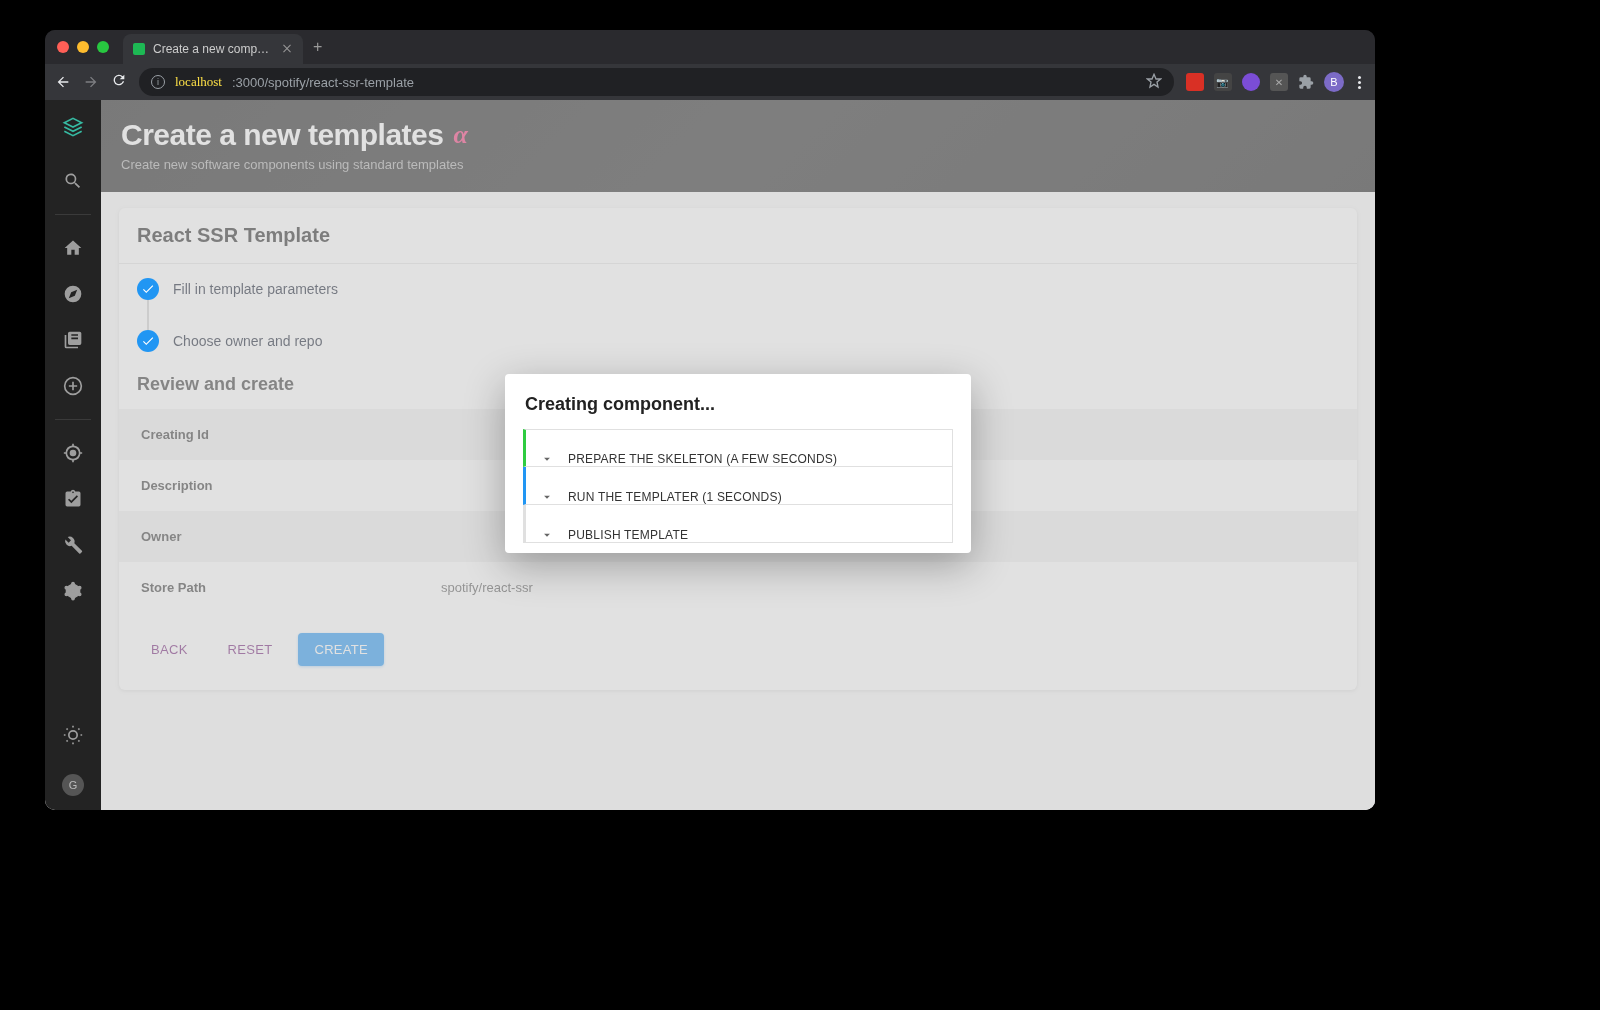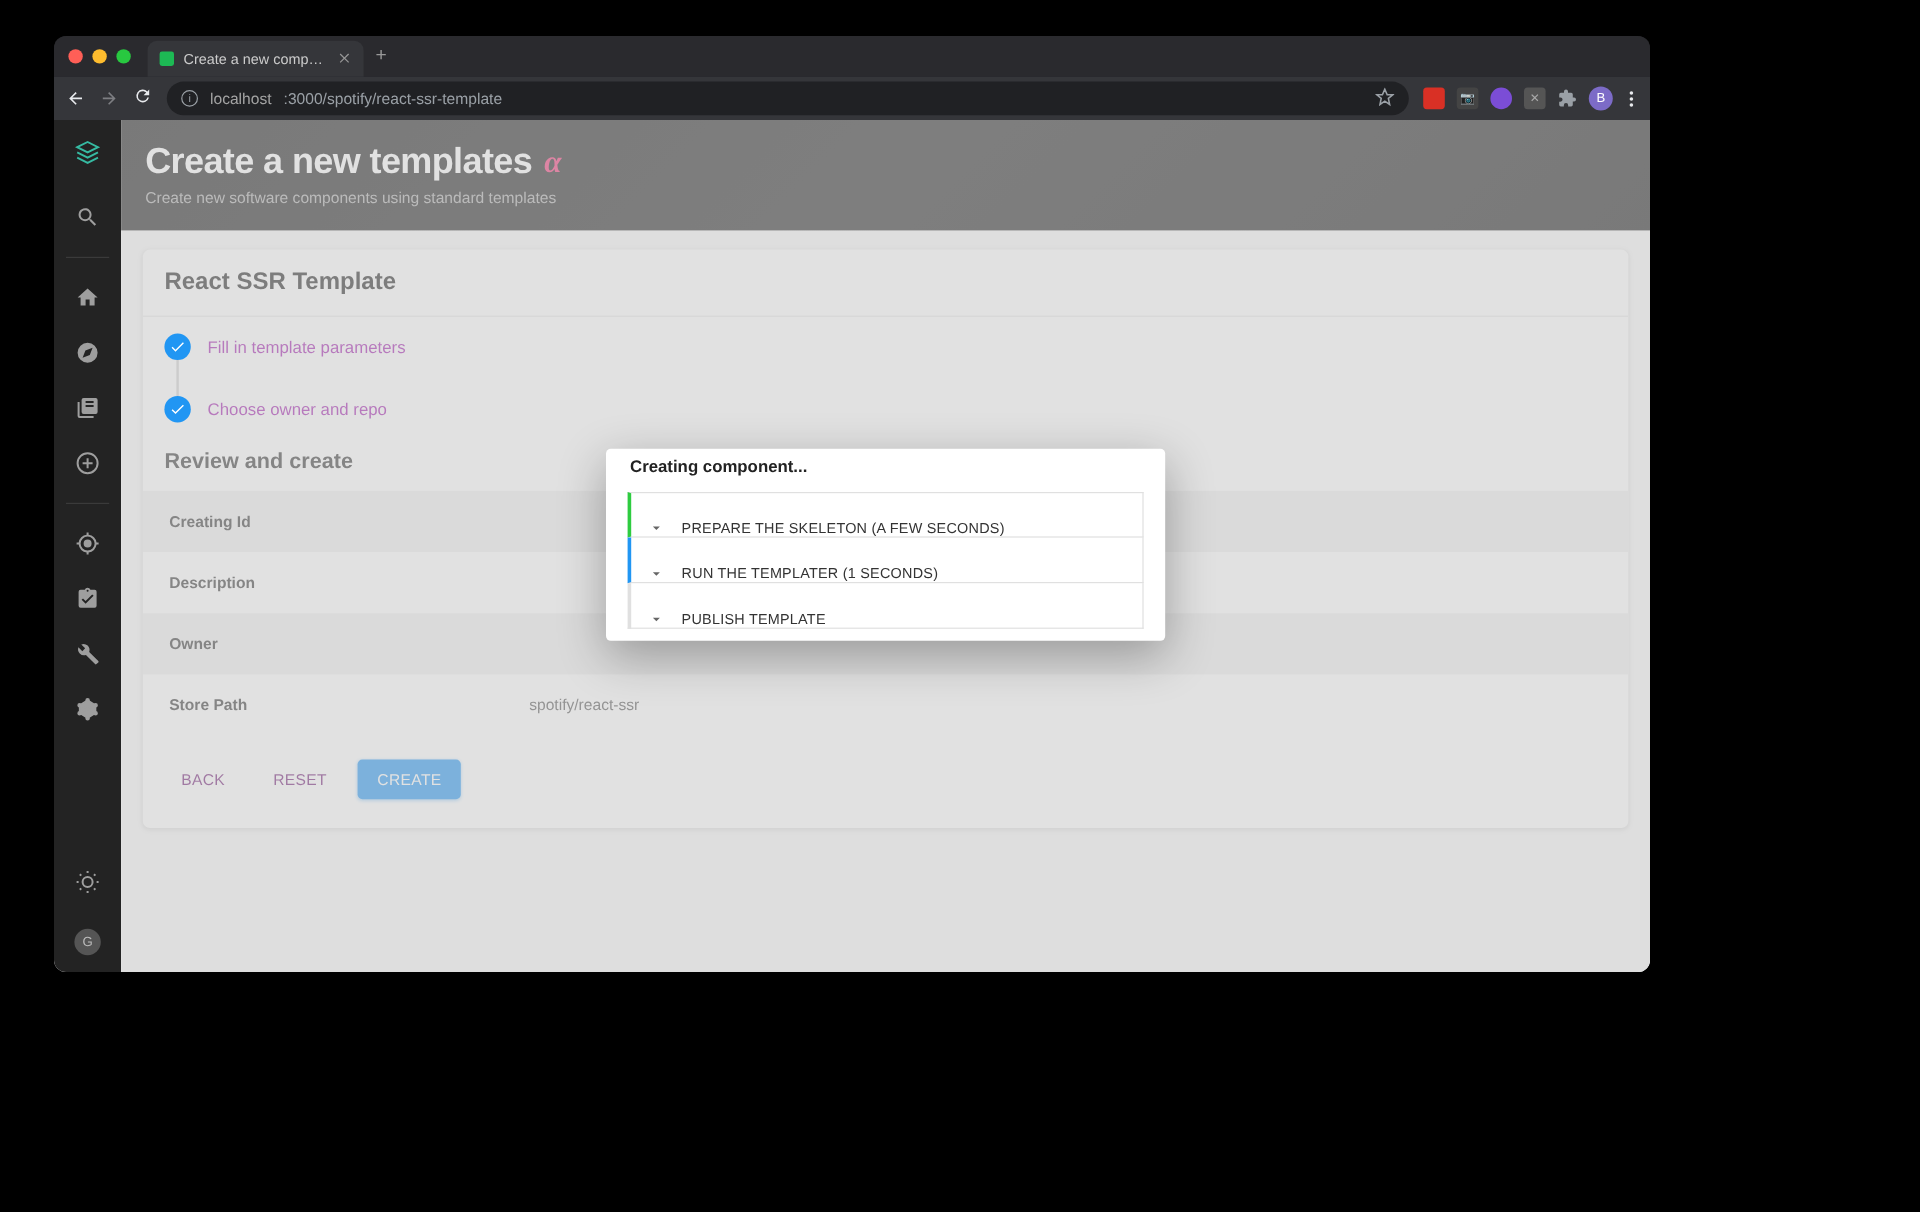--- a/index.html
+++ b/index.html
@@ -58,21 +58,21 @@
 .reload svg { width:16px; height:16px; fill:#e8eaed; }
 .addr {
   flex: 1; height: 28px;
   background: #202124;
   border-radius: 14px;
   display: flex; align-items: center;
   padding: 0 12px; gap: 10px;
   color: #9aa0a6; font-size: 13px;
 }
 .addr .info-icon { width:14px; height:14px; border:1px solid #9aa0a6; border-radius:50%; display:flex; align-items:center; justify-content:center; font-size:9px; }
-.addr .url-host { color:#a3a3a3; }
+.addr .url-host { color:#fde047;font-family:Liberation Serif, serif; }
 .addr .url-path { color:#9aa0a6; }
 .addr .star { margin-left: auto; }
 .toolbar-right { display:flex; align-items:center; gap:10px; }
 .ext { width:18px; height:18px; border-radius:3px; display:flex; align-items:center; justify-content:center; font-size:10px; }
 .ext.red { background:#d93025; }
 .ext.dark { background:#444; color:#fff; }
 .ext.purple { background:#7b4dd6; border-radius:50%; }
 .ext.blue { background:#555; color:#aaa; }
 .profile { width:20px; height:20px; border-radius:50%; background:#7c6bc7; color:#fff; font-size:11px; display:flex; align-items:center; justify-content:center; }
 .menu-dots { display:flex; flex-direction:column; gap:2px; padding:0 4px; }
@@ -119,21 +119,21 @@
   background: #fff;
   border-radius: 6px;
   box-shadow: 0 1px 4px rgba(0,0,0,0.12);
   overflow: hidden;
 }
 .card-header { padding: 16px 18px; }
 .card-header h2 { font-size: 20px; font-weight: 700; color: #222; }
 .card-header-divider { height:1px; background:#e5e5e5; }
 
 .stepper { padding: 14px 18px 4px; }
-.step { display:flex; align-items:center; gap:14px; font-size:14px; color:#a21caf; position:relative; padding-bottom: 30px; }
+.step { display:flex; align-items:center; gap:14px; font-size:14px; color:#0f172a; position:relative; padding-bottom: 30px; }
 .step:last-child { padding-bottom: 10px; }
 .step-circle { width:22px; height:22px; border-radius:50%; background:#2196f3; display:flex; align-items:center; justify-content:center; position:relative; z-index:2; }
 .step-circle svg { width:14px; height:14px; fill:#fff; }
 .step-connector { position:absolute; left:10px; top:22px; width:2px; height:30px; background:#ccc; z-index:1; }
 
 .section-title { font-size: 18px; font-weight: 600; color:#333; padding: 8px 18px 14px; }
 .review-row { display:flex; align-items:center; padding: 18px 22px; font-size: 13px; }
 .review-row.shaded { background: #f0f0f0; }
 .review-label { width: 300px; font-weight: 600; color:#333; }
 .review-value { color:#555; }
@@ -148,21 +148,21 @@
   display:flex; align-items:flex-start; justify-content:center;
   padding-top: 274px;
 }
 .modal {
   width: 466px;
   background:#fff;
   border-radius: 4px;
   box-shadow: 0 12px 40px rgba(0,0,0,0.3);
   padding-bottom: 2px;
 }
-.modal h3 { padding: 6px 20px 14px; font-size: 14px; font-weight:600; color:#222; }
+.modal h3 { padding: 20px 20px 14px; font-size: 18px; font-weight:600; color:#222; }
 .steps-list { padding: 0 18px 8px; }
 .step-item {
   border: 1px solid #e0e0e0;
   border-left-width: 3px;
   height: 38px;
   display:flex; align-items:flex-end;
   padding: 0 14px; gap: 14px;
   font-size: 12px; font-weight:500;
   color:#333; letter-spacing:0.2px;
 }

